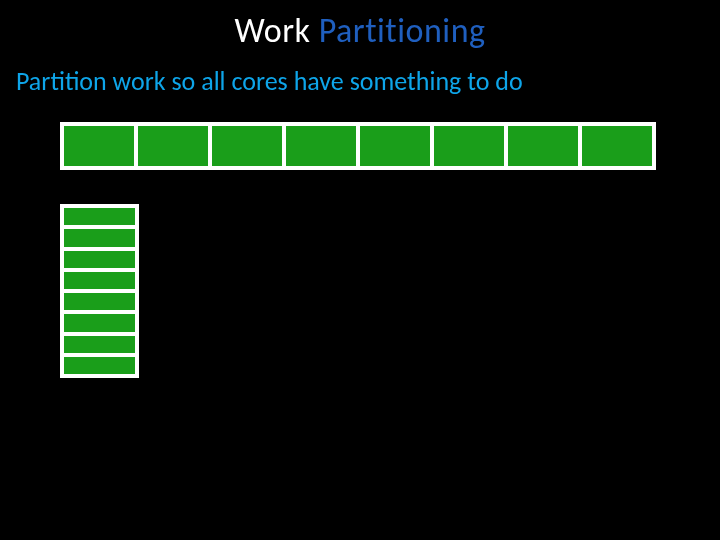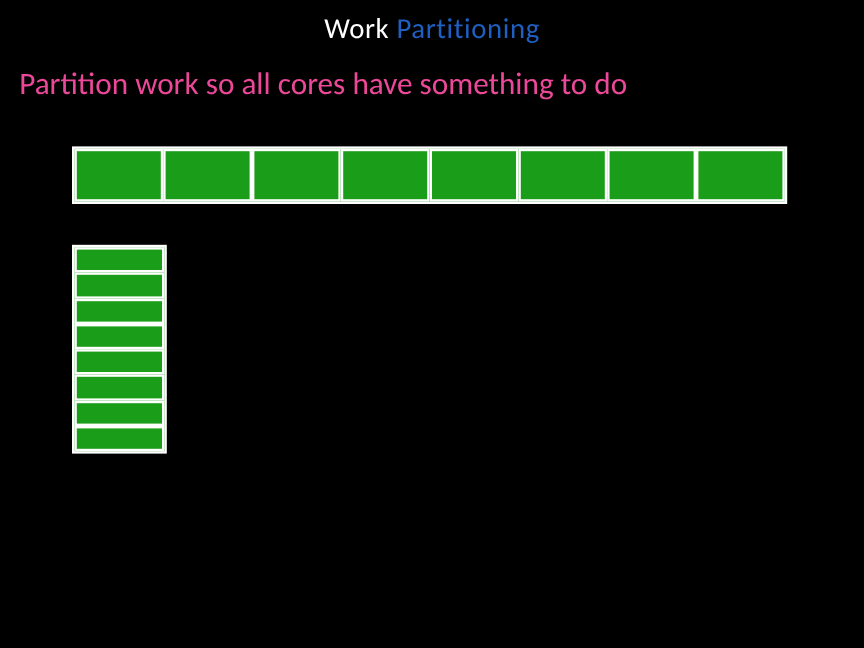--- a/index.html
+++ b/index.html
@@ -7,31 +7,31 @@
       width: 720px;
       height: 540px;
       background: #000000;
       font-family: Calibri, "Segoe UI", Arial, sans-serif;
       overflow: hidden;
       position: relative;
     }
     .title {
       text-align: center;
       color: #ffffff;
-      font-size: 24px;
+      font-size: 34px;
       font-weight: 400;
       padding-top: 10px;
       padding-bottom: 14px;
       letter-spacing: 0.5px;
     }
     .title .accent {
       color: #1f5fbf;
     }
     .subtitle {
-      color: #ec4899;
+      color: #0ea5e9;
       font-size: 26px;
       font-weight: 400;
       padding-left: 16px;
       padding-bottom: 24px;
     }
     .horizontal-strip {
       position: absolute;
       left: 60px;
       top: 122px;
       width: 596px;

